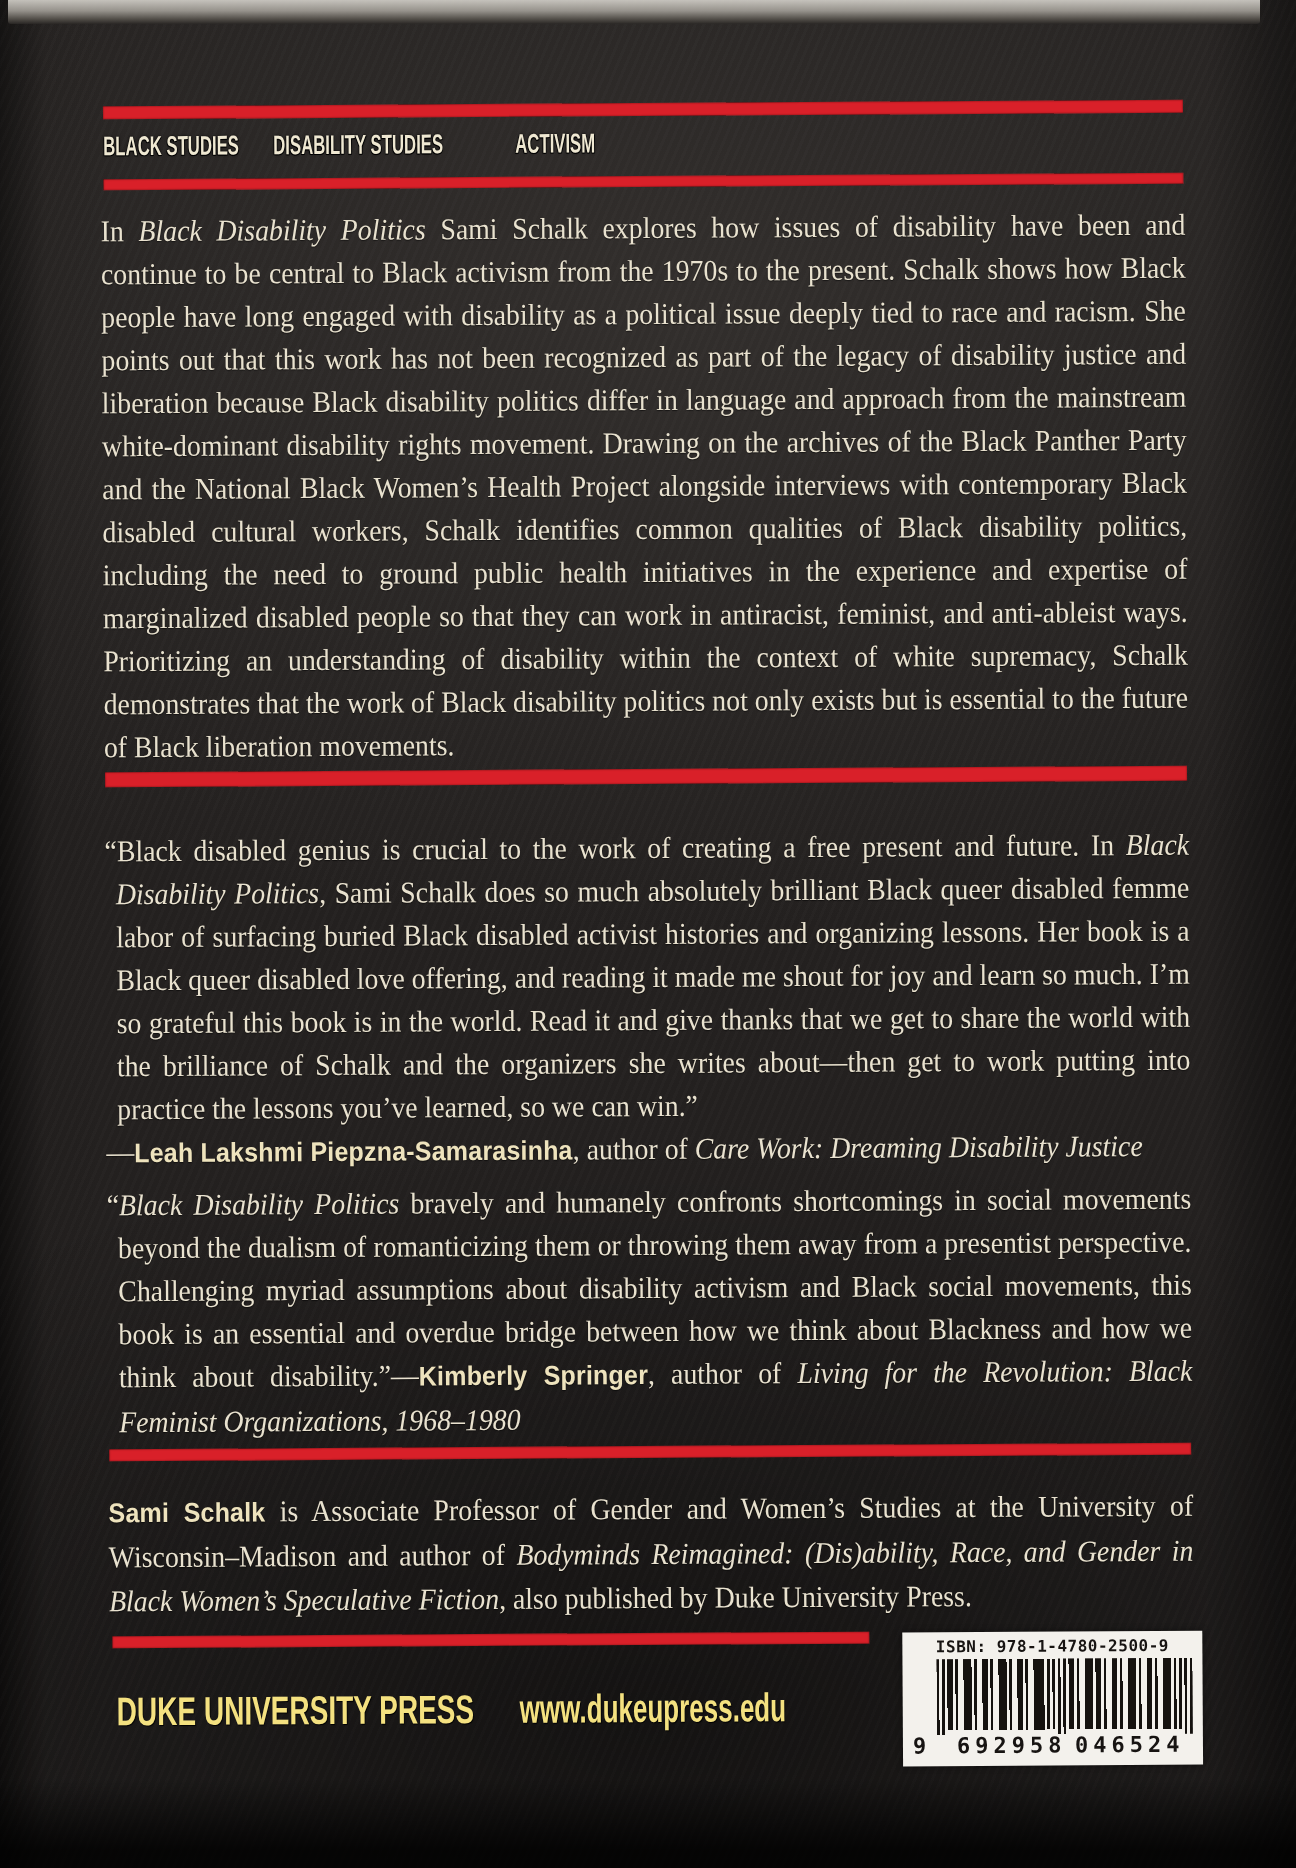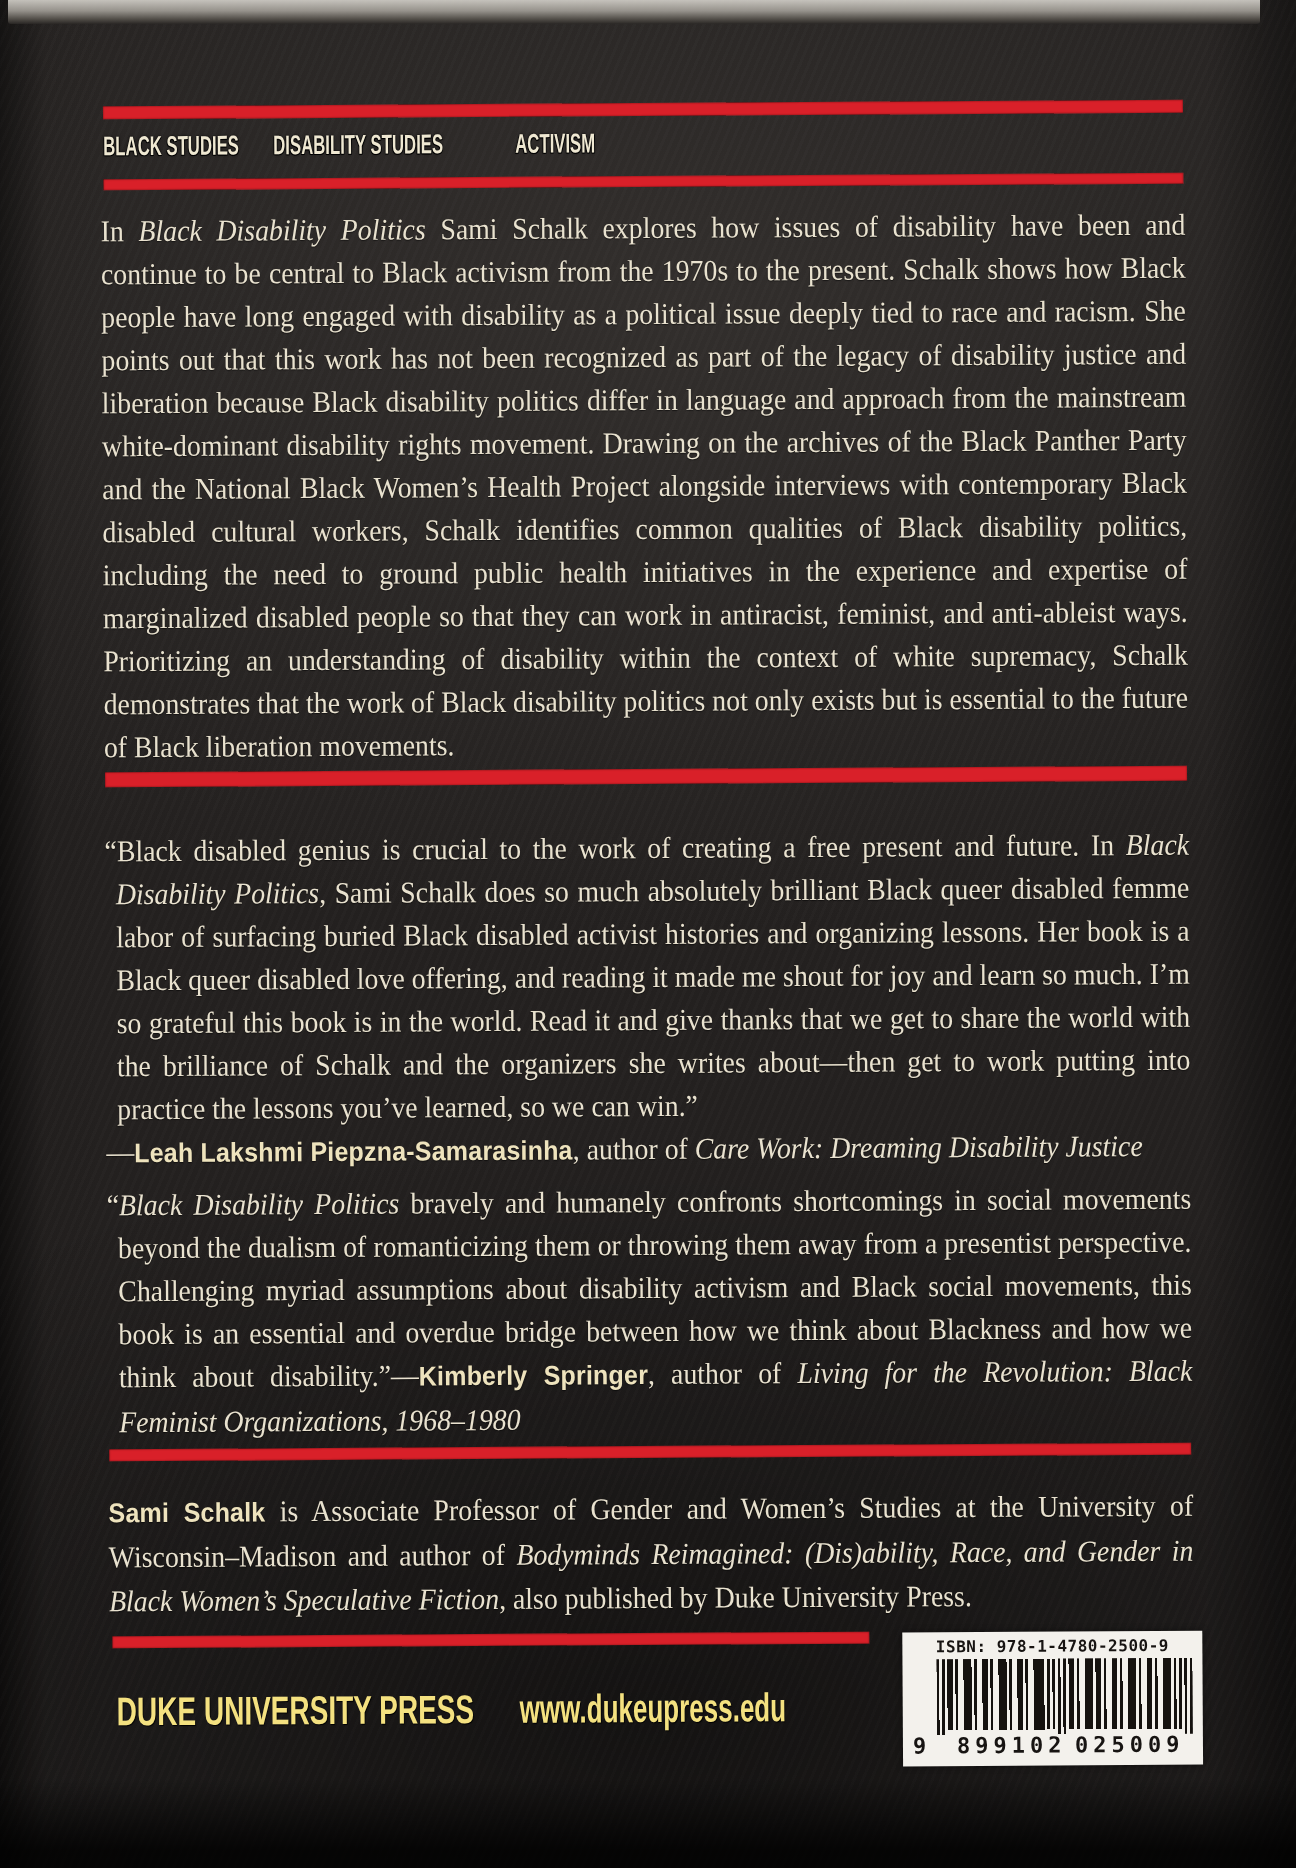--- a/index.html
+++ b/index.html
@@ -163,17 +163,17 @@
             <rect x="78" y="0" width="2" height="56"></rect>
           <rect x="81" y="0" width="1" height="56"></rect>
             <rect x="84" y="0" width="3" height="56"></rect>
           <rect x="88" y="0" width="1" height="56"></rect>
             <rect x="90" y="0" width="1" height="56"></rect>
           <rect x="92" y="0" width="1" height="60"></rect>
             <rect x="94" y="0" width="1" height="60"></rect>
         </g>
       </svg>
       <span class="isbn-digit dg0">9</span>
-      <span class="isbn-digit dg1">899102</span>
-      <span class="isbn-digit dg2">025009</span>
+      <span class="isbn-digit dg1">692958</span>
+      <span class="isbn-digit dg2">046524</span>
     </div>
   </div>
 </div>
 
 </body></html>

